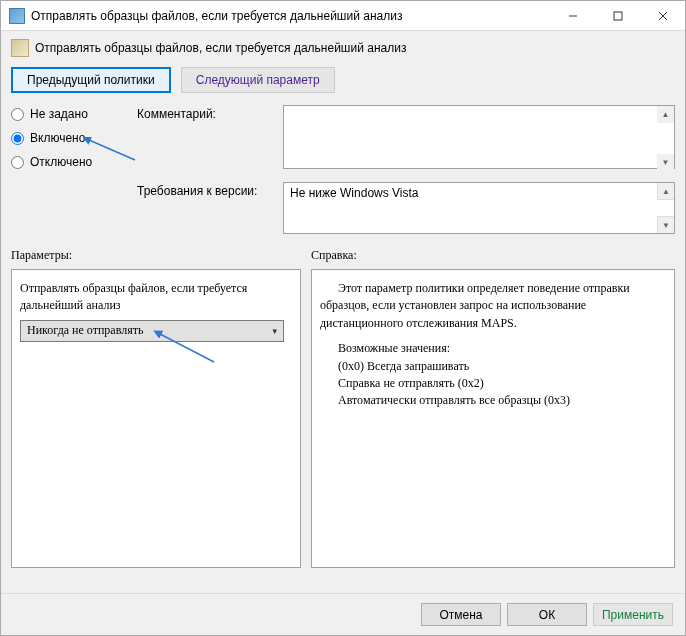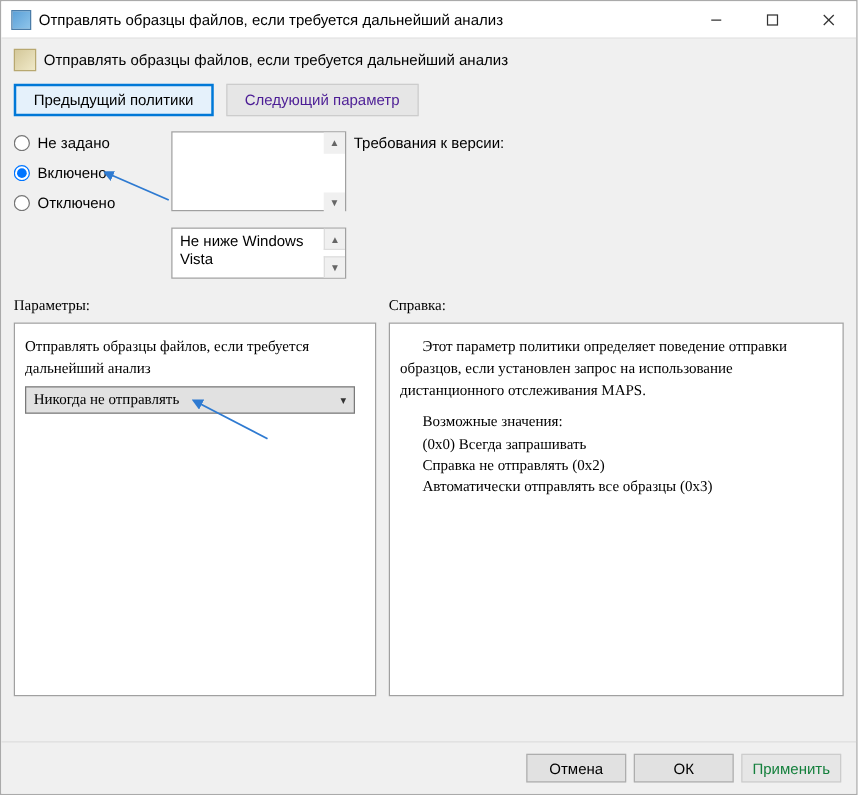--- a/index.html
+++ b/index.html
@@ -71,21 +71,21 @@
     border:1px solid #a0a0a0;
     background:#fff;
     resize:none;
     font-family:inherit; font-size:12px;
     padding:2px 4px;
   }
   .scrollbox {
     position:relative;
     border:1px solid #a0a0a0;
     background:#fff;
-    height:41px;
+    height:52px;
     padding:3px 22px 3px 6px;
     font-size:12px;
   }
   .scrollbox .sb-up, .scrollbox .sb-down {
     position:absolute; right:0; width:17px; height:17px;
     background:#f0f0f0; border-left:1px solid #ddd;
     display:flex; align-items:center; justify-content:center;
     font-size:8px; color:#666;
   }
   .scrollbox .sb-up { top:0; border-bottom:1px solid #ddd; }
@@ -201,20 +201,21 @@
       <label class="radio-opt">
         <input type="radio" name="st" checked="" style="">
         <span>Включено</span>
       </label>
       <label class="radio-opt">
         <input type="radio" name="st" style="">
         <span>Отключено</span>
       </label>
     </div>
 
+    <div class="label-col1">Комментарий:</div>
     <div class="comment-wrap">
       <textarea class="comment-box" style=""></textarea>
       <div class="sb-up">▲</div>
       <div class="sb-down">▼</div>
     </div>
 
     <div class="label-col2">Требования к версии:</div>
     <div class="scrollbox">
       <span>Не ниже Windows Vista</span>
       <div class="sb-up">▲</div>

